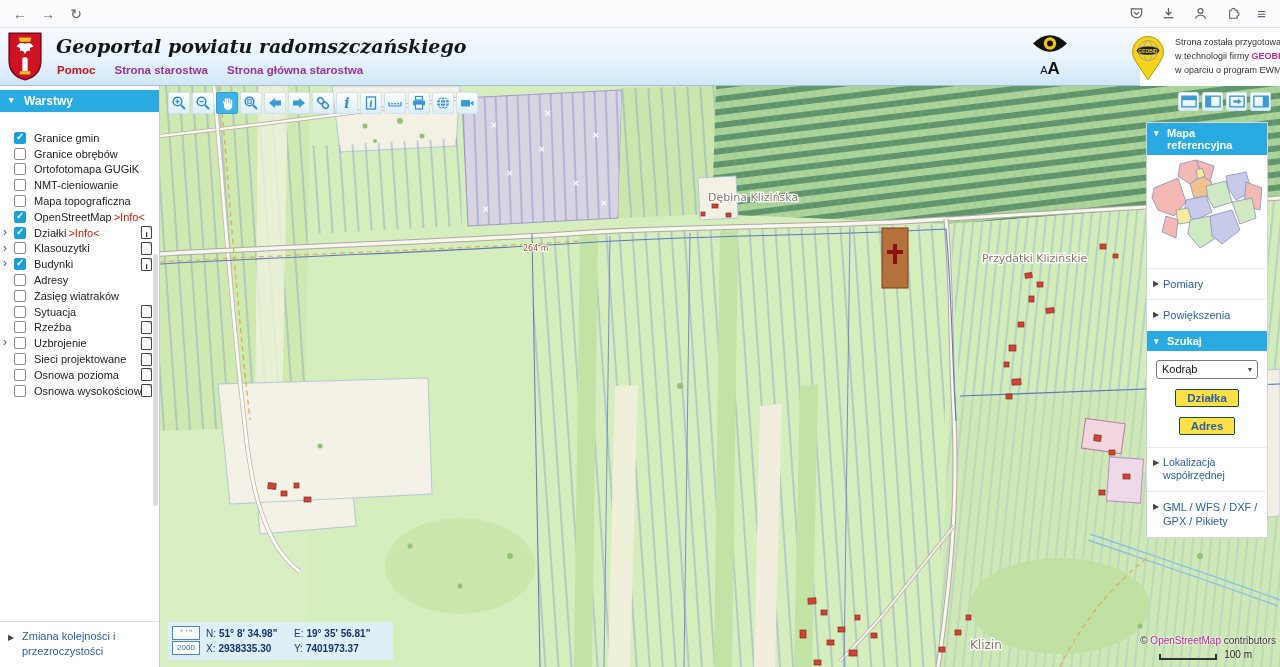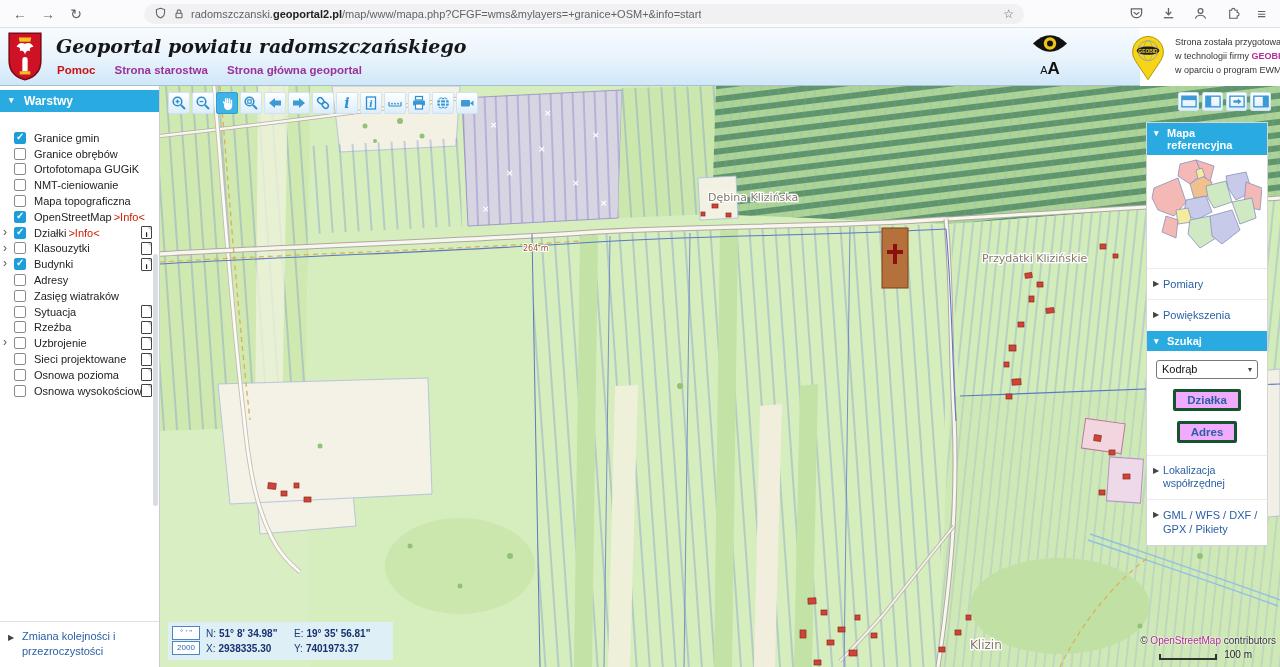--- a/index.html
+++ b/index.html
@@ -81,21 +81,21 @@
          box-sizing:border-box;font-size:11px;}
   .phead{background:#29abe2;color:#fff;font-weight:bold;padding:4px 6px 4px 20px;font-size:11px;position:relative;}
   .phead .tri{position:absolute;left:7px;top:5px;font-size:9px;}
   .minimap{padding:3px 3px 4px;}
   .prow{position:relative;padding:8px 4px 8px 16px;color:#2a5fa5;border-top:1px solid #ececec;line-height:1.3;}
   .prow .ar{position:absolute;left:6px;top:10px;color:#444;font-size:8px;}
   .searchbox{padding:9px 0 12px;text-align:center;}
   .sel{margin:0 auto;width:102px;height:19px;border:1px solid #777;border-radius:3px;background:#fff;
        display:flex;align-items:center;justify-content:space-between;padding:0 5px;box-sizing:border-box;font-size:11px;color:#111;}
   .sel .chev{font-size:8px;color:#444;}
-  .pbtn{display:block;margin:10px auto 0;border:3px solid #14532d;border-radius:2px;background:#f0abfc;
+  .pbtn{display:block;margin:10px auto 0;border:1px solid #14532d;border-radius:2px;background:#fde047;
         color:#2a5fa5;font-weight:bold;font-size:11.5px;padding:2px 11px;width:max-content;cursor:pointer;
         font-family:"Liberation Sans",sans-serif;}
 
   
   .status{position:absolute;left:8px;bottom:7px;background:rgba(222,239,250,0.92);padding:3px 7px 4px 4px;
           font-size:10px;color:#1c3b7c;}
   .srow{display:flex;align-items:center;margin:1px 0;}
   .fmtbox{border:1px solid #4d86c0;background:#fff;width:26px;height:12px;line-height:12px;text-align:center;
           font-size:8px;color:#2a6fb5;margin-right:6px;flex:0 0 auto;}
   .scell1{width:88px;} .scell2{width:92px;}
@@ -112,31 +112,20 @@
 </style>
 </head>
 <body>
 
 <div class="stage">
 
   <div class="chrome">
     <span class="navic first">←</span>
     <span class="navic">→</span>
     <span class="navic">↻</span>
-    <div class="urlbar">
-      <svg width="13" height="13" viewBox="0 0 16 16">
-          <path d="M8 1.5l5 1.7v4c0 3-2 5.2-5 6.3-3-1.1-5-3.3-5-6.3v-4z" fill="none" stroke="#5f6368" stroke-width="1.3"></path>
-        </svg>
-      <svg width="12" height="12" viewBox="0 0 16 16">
-          <rect x="4" y="7" width="8" height="6" rx="1" fill="none" stroke="#5f6368" stroke-width="1.4"></rect>
-          <path d="M5.5 7V5a2.5 2.5 0 0 1 5 0v2" fill="none" stroke="#5f6368" stroke-width="1.4"></path>
-        </svg>
-      <span class="urltxt"><span>radomszczanski.</span><b>geoportal2.pl</b><span>/map/www/mapa.php?CFGF=wms&amp;mylayers=+granice+OSM+&amp;info=start</span></span>
-      <span class="star">☆</span>
-    </div>
     <div class="chromeic">
       <svg width="15" height="15" viewBox="0 0 16 16">
           <path d="M2.5 3h11v4.5a5.5 5 0 0 1-11 0z" fill="none" stroke="#5f6368" stroke-width="1.3"></path>
           <path d="M5 6.5l3 2.6 3-2.6" fill="none" stroke="#5f6368" stroke-width="1.3"></path>
         </svg>
       <svg width="15" height="15" viewBox="0 0 16 16">
           <path d="M8 2v7M5 6.3L8 9.3l3-3" fill="none" stroke="#5f6368" stroke-width="1.4"></path>
           <path d="M3 12.5h10" stroke="#5f6368" stroke-width="1.4"></path>
         </svg>
       <svg width="15" height="15" viewBox="0 0 16 16">
@@ -156,21 +145,21 @@
       <polygon points="12,6 24,6 23,10 13,10" fill="#f2c41d"></polygon>
       <path d="M18 12c-4-2-7 0-8 3 3 0 4 1 3 4 3-1 4 0 5 3 1-3 2-4 5-3-1-3 0-4 3-4-1-3-4-5-8-3z" fill="#ffffff"></path>
       <circle cx="18" cy="27" r="2.5" fill="#fff"></circle>
       <rect x="15.5" y="28" width="5" height="10" fill="#fff"></rect>
       <rect x="13" y="38" width="10" height="3" fill="#f2c41d"></rect>
     </svg>
     <div class="htitle">Geoportal powiatu radomszczańskiego</div>
     <div class="hlinks">
       <span class="lnk-red">Pomoc</span>
       <span class="lnk-pur">Strona starostwa</span>
-      <span class="lnk-pur">Strona główna geoportal</span>
+      <span class="lnk-pur">Strona główna starostwa</span>
     </div>
     <div class="eyeblk">
       <svg width="38" height="21" viewBox="0 0 38 21">
         <path d="M2 10.5Q19 -6 36 10.5 19 27 2 10.5z" fill="#111"></path>
         <circle cx="19" cy="10.5" r="6.2" fill="#f0c417"></circle>
         <circle cx="19" cy="10.5" r="3" fill="#111"></circle>
       </svg>
       <div class="aa"><span class="a1">A</span><span class="a2">A</span></div>
     </div>
     <div class="credit">

